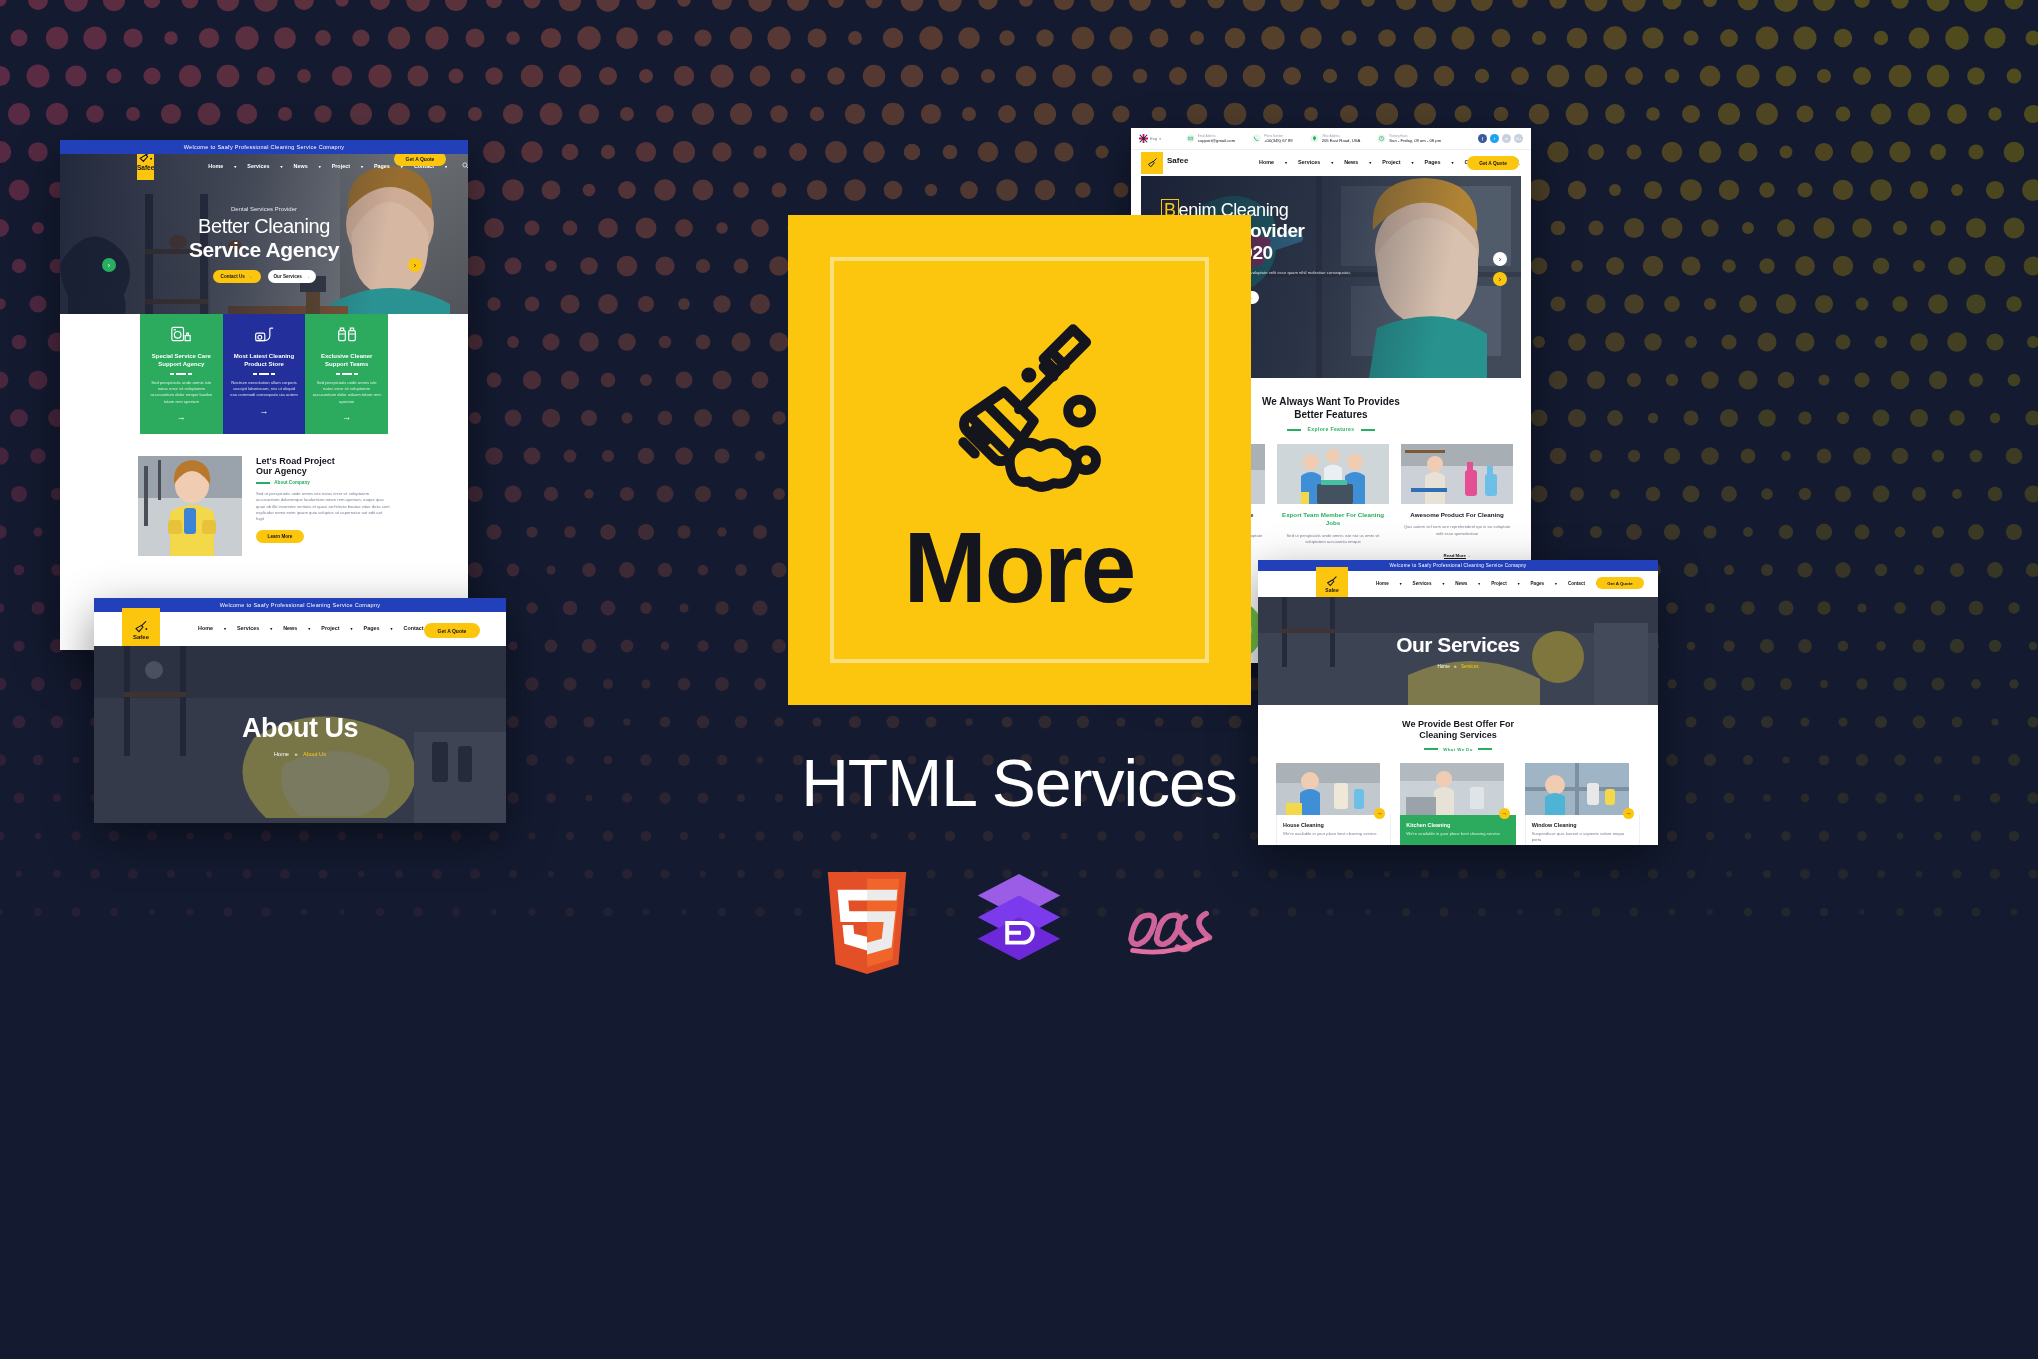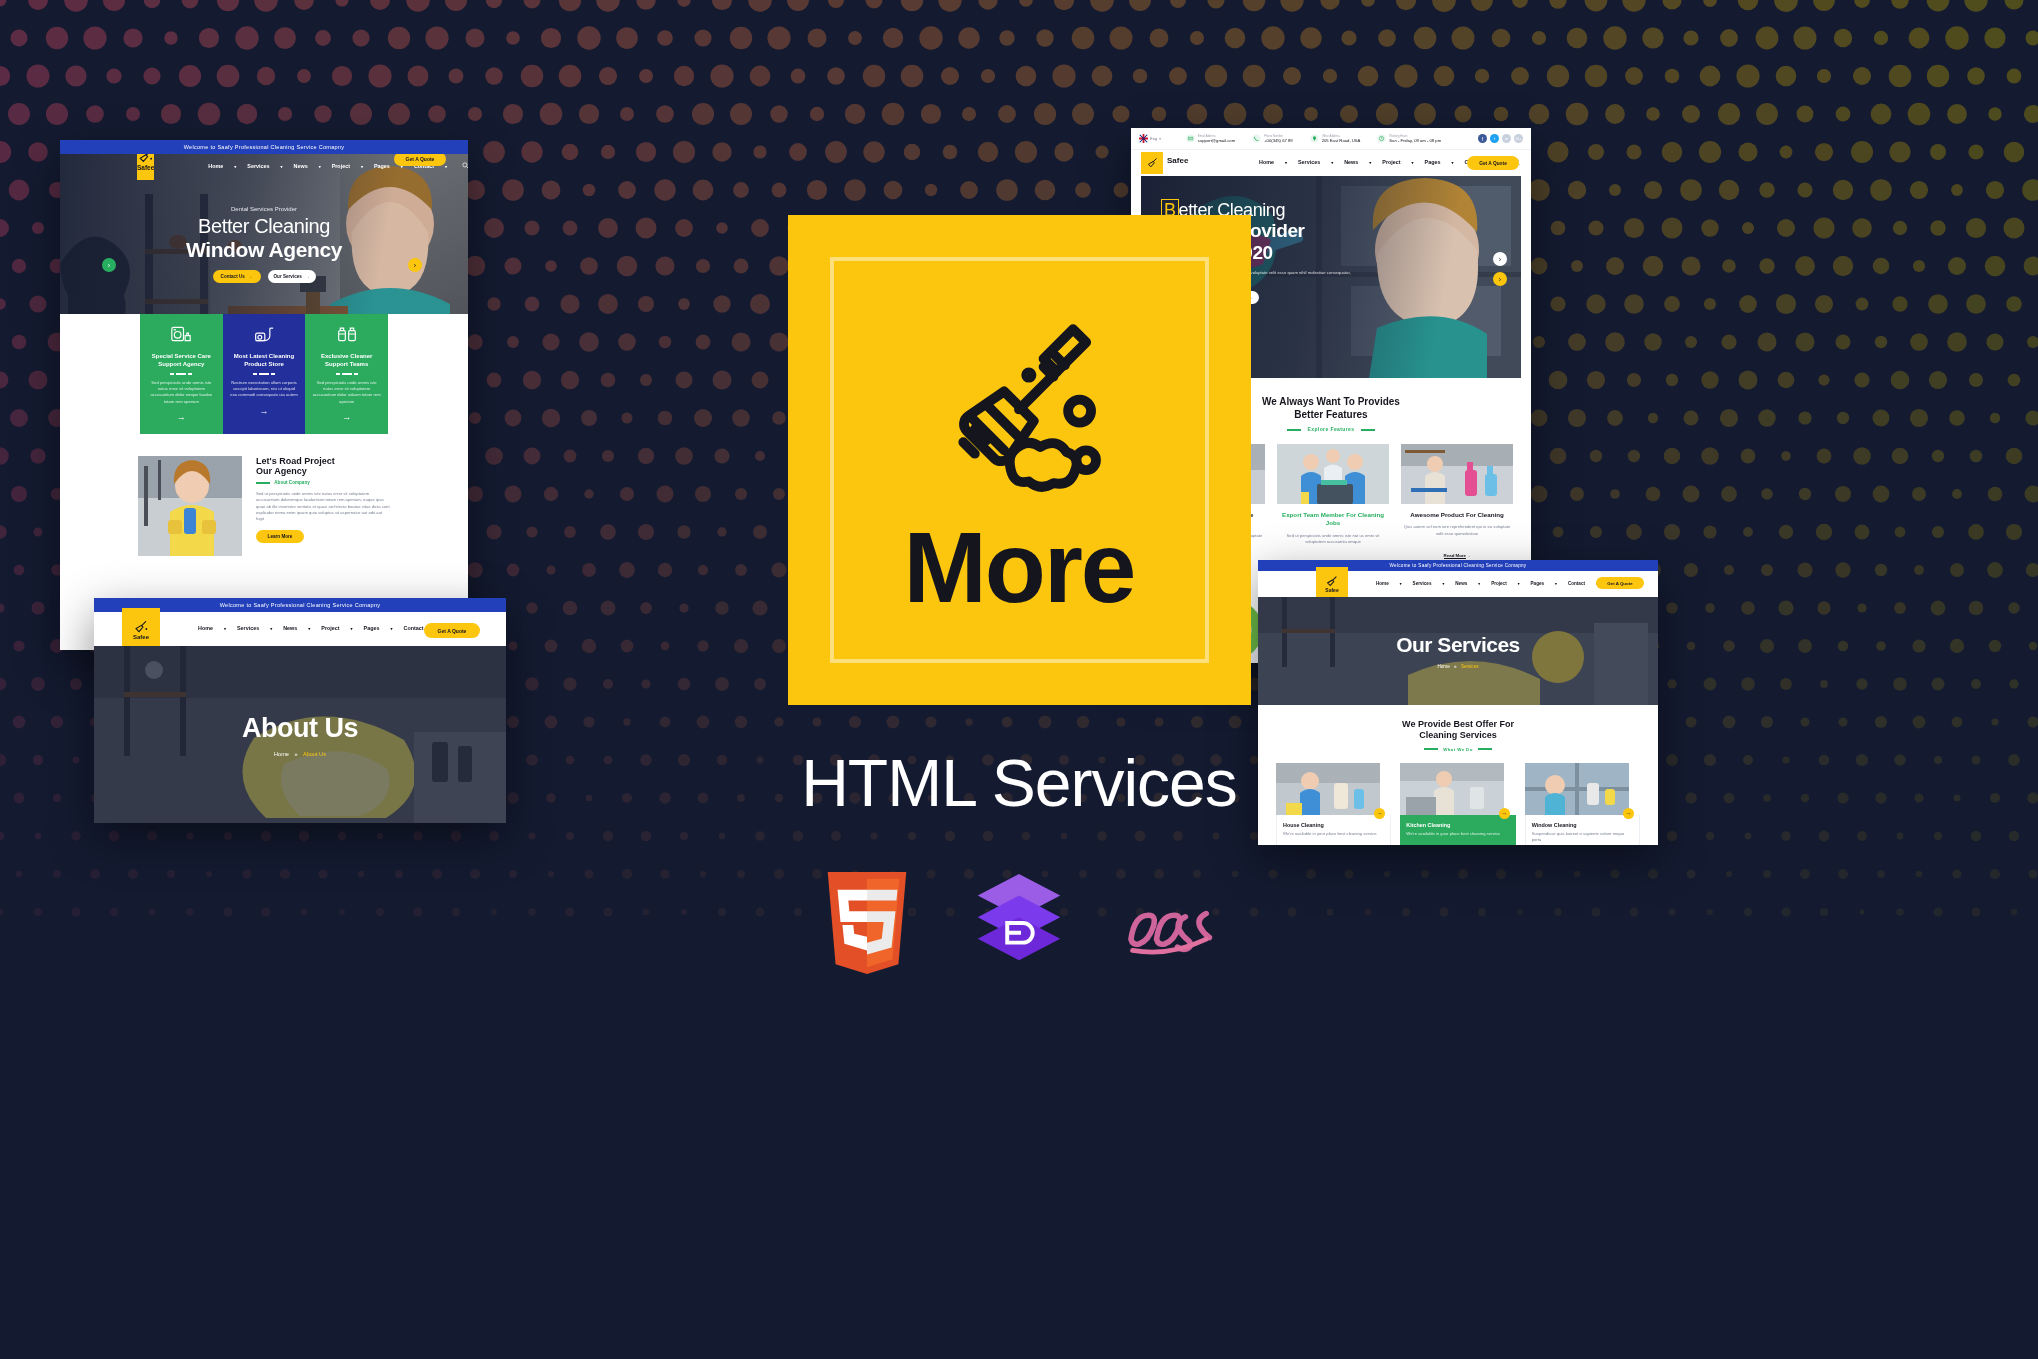--- a/index.html
+++ b/index.html
@@ -1519,21 +1519,21 @@
         </span>
       </div>
       <div class="btn-yellow" style="position:absolute;right:22px;top:12px;width:52px;height:14px;font-size:5px;">
         <span>Get A Quote</span>
       </div>
     </div>
 
     <div style="position:absolute;left:0;right:0;top:52px;text-align:center;">
       <div style="color:#e6e8ef;font-size:6px;">Dental Services Provider</div>
       <div style="color:#fff;font-size:20px;margin-top:3px;letter-spacing:-.4px;">Better Cleaning</div>
-      <div style="color:#fff;font-size:21px;font-weight:bold;letter-spacing:-.4px;">Window Agency</div>
+      <div style="color:#fff;font-size:21px;font-weight:bold;letter-spacing:-.4px;">Service Agency</div>
       <div style="margin-top:8px;display:flex;gap:7px;justify-content:center;">
         <div class="btn-yellow" style="width:48px;height:13px;font-size:4.6px;">
           <span>Contact Us</span>
             <span style="margin-left:3px;">→</span>
         </div>
         <div class="btn-white" style="width:48px;height:13px;font-size:4.6px;">
           <span>Our Services</span>
             <span style="margin-left:3px;">→</span>
         </div>
       </div>
@@ -1799,21 +1799,21 @@
       <circle cx="286" cy="74" r="52" fill="#efcdb2"></circle>
       <path d="M236 78 q48 -70 100 -4 q8 72 -46 78 q-56 -6 -54 -74z" fill="#f4d8c0"></path>
       <path d="M232 54 q52 -56 104 2 q4 -52 -52 -54 q-56 2 -52 52z" fill="#c69236"></path>
       <path d="M236 152 q62 -26 110 6 l0 44 l-118 0z" fill="#2aa39b"></path>
       <rect x="118" y="58" width="44" height="14" rx="4" fill="#4fb3d6" transform="rotate(-18 140 65)"></rect>
       <path d="M86 66 q26 -14 44 -2 l-8 24 q-22 10 -40 -4z" fill="#d24a8e"></path>
     </svg>
     <div class="hero-overlay"></div>
     <div style="position:absolute;left:20px;top:24px;width:210px;">
       <div style="font-size:18px;color:#fff;letter-spacing:-.4px;line-height:1.12;">
-        <span style="color:#fcc60f;border:1.6px solid #fcc60f;padding:0 2px;">B</span><span>etter Cleaning</span>
+        <span style="color:#fcc60f;border:1.6px solid #fcc60f;padding:0 2px;">B</span><span>enim Cleaning</span>
       </div>
       <div style="font-size:19px;font-weight:bold;color:#fff;letter-spacing:-.4px;line-height:1.15;">Service Provider</div>
       <div style="font-size:19px;font-weight:bold;color:#fff;letter-spacing:-.4px;line-height:1.15;">Agency 2020</div>
       <div class="tiny lorem" style="margin-top:6px;width:190px;">Quis autem vel eum iure reprehenderit qui in ea voluptate velit esse quam nihil molestiae consequatur, vel illum qui dolorem eum fugiat quo voluptas n</div>
       <div style="margin-top:9px;display:flex;gap:6px;">
         <div class="btn-yellow" style="width:46px;height:13px;font-size:4.4px;">
           <span>Contact Us</span>
             <span style="margin-left:3px;">→</span>
         </div>
         <div class="btn-white" style="width:46px;height:13px;font-size:4.4px;">

